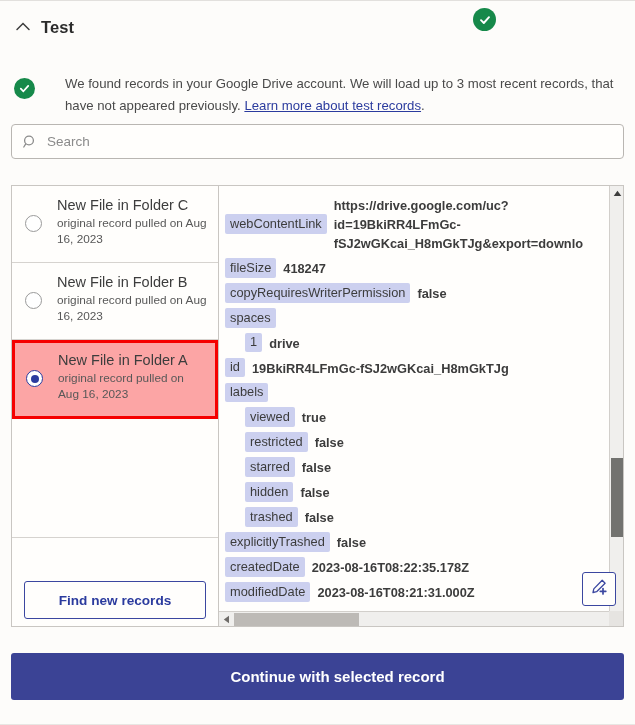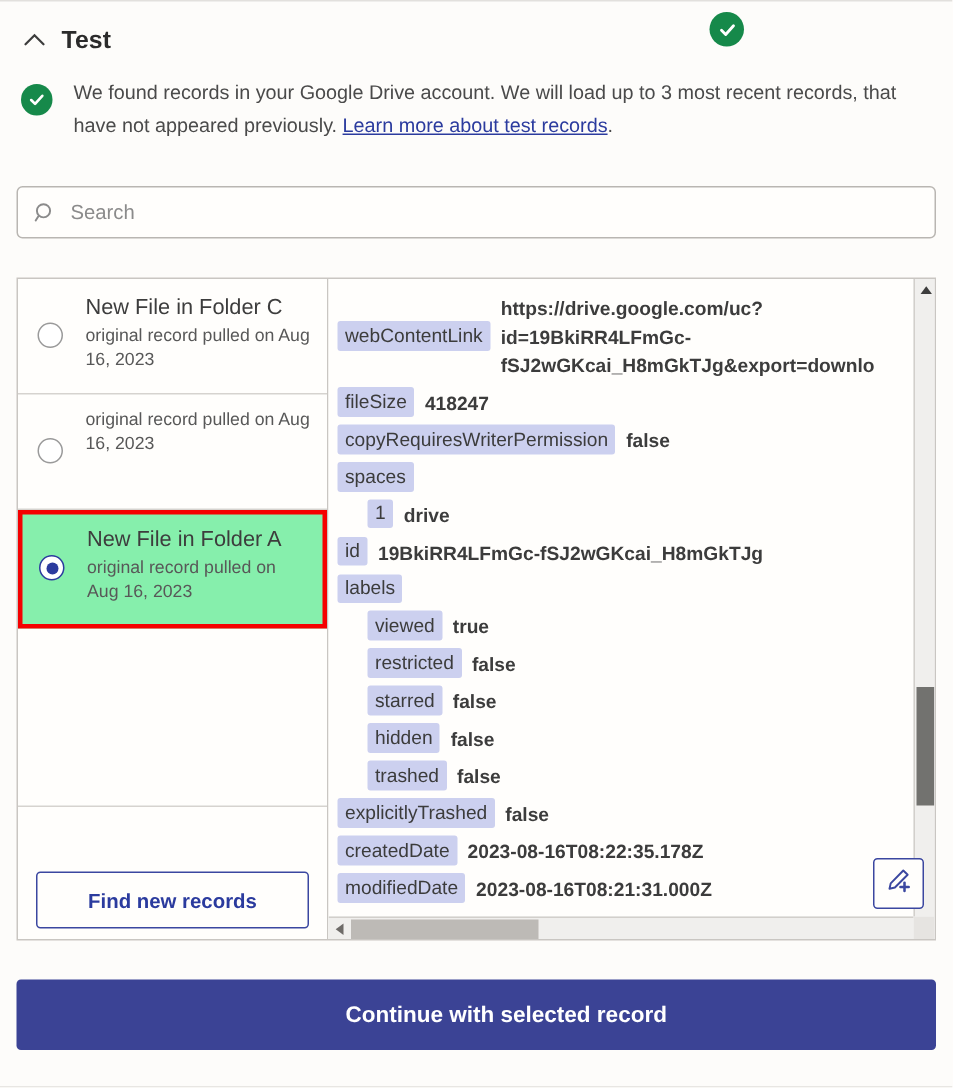--- a/index.html
+++ b/index.html
@@ -27,22 +27,22 @@
   }
   .check-circle {
     position: absolute; right: 17px; top: 8px;
     width: 23px; height: 23px; border-radius: 50%;
     background: #16894a; display: flex; align-items: center; justify-content: center;
   }
   .check-circle svg { display:block; }
 
   
   .banner {
-    position: absolute; top: 50px; left: 0; width: 635px;
-    display: flex; padding: 0 18px 0 14px;
+    position: absolute; top: 72px; left: 0; width: 635px;
+    display: flex; padding: 0 18px 0 14px; gap: 16px;
   }
   .banner-icon {
     flex: 0 0 auto; width: 21px; height: 21px; border-radius: 50%;
     background: #16894a; margin-right: 14px; margin-top: 6px;
     display: flex; align-items: center; justify-content: center;
   }
   .banner-text {
     font-size: 13.2px; color: #4a4a4a; line-height: 21.5px; padding-top: 1px;
     max-width: 572px;
   }
@@ -71,21 +71,21 @@
     border-bottom: 1px solid #d6d3cf; min-height: 77px;
   }
   .rec .radio {
     position: absolute; left: 13px; top: 29px;
     width: 17px; height: 17px; border-radius: 50%;
     border: 1.6px solid #9a9a9a; background: #fff;
   }
   .rec-title { font-size: 14.5px; color: #3d3d3d; line-height: 20px; margin-bottom: 1px; }
   .rec-sub { font-size: 11.8px; color: #585858; line-height: 15.5px; }
   .rec.selected {
-    background: #86efac; border: 3px solid #f50000; border-bottom: 3px solid #f50000;
+    background: #fca5a5; border: 3px solid #f50000; border-bottom: 3px solid #f50000;
     padding: 7px 8px 9px 43px; min-height: 79px;
   }
   .rec.selected .radio {
     left: 11px; top: 27px; border: 1.8px solid #2b3b9e; background: #fff;
     display: flex; align-items: center; justify-content: center;
   }
   .rec.selected .radio::after {
     content:""; width: 8px; height: 8px; border-radius: 50%; background: #2b3b9e;
   }
   .left-filler { border-bottom: 1px solid #d6d3cf; height: 119px; }
@@ -203,20 +203,21 @@
     <div class="left-col">
 
       <div class="rec">
         <span class="radio"></span>
         <div class="rec-title">New File in Folder C</div>
         <div class="rec-sub">original record pulled on Aug 16, 2023</div>
       </div>
 
       <div class="rec">
         <span class="radio"></span>
+        <div class="rec-title">New File in Folder B</div>
         <div class="rec-sub">original record pulled on Aug 16, 2023</div>
       </div>
 
       <div class="rec selected">
         <span class="radio"></span>
         <div class="rec-title">New File in Folder A</div>
         <div class="rec-sub">original record pulled on Aug 16, 2023</div>
       </div>
 
       <div class="left-filler"></div>

